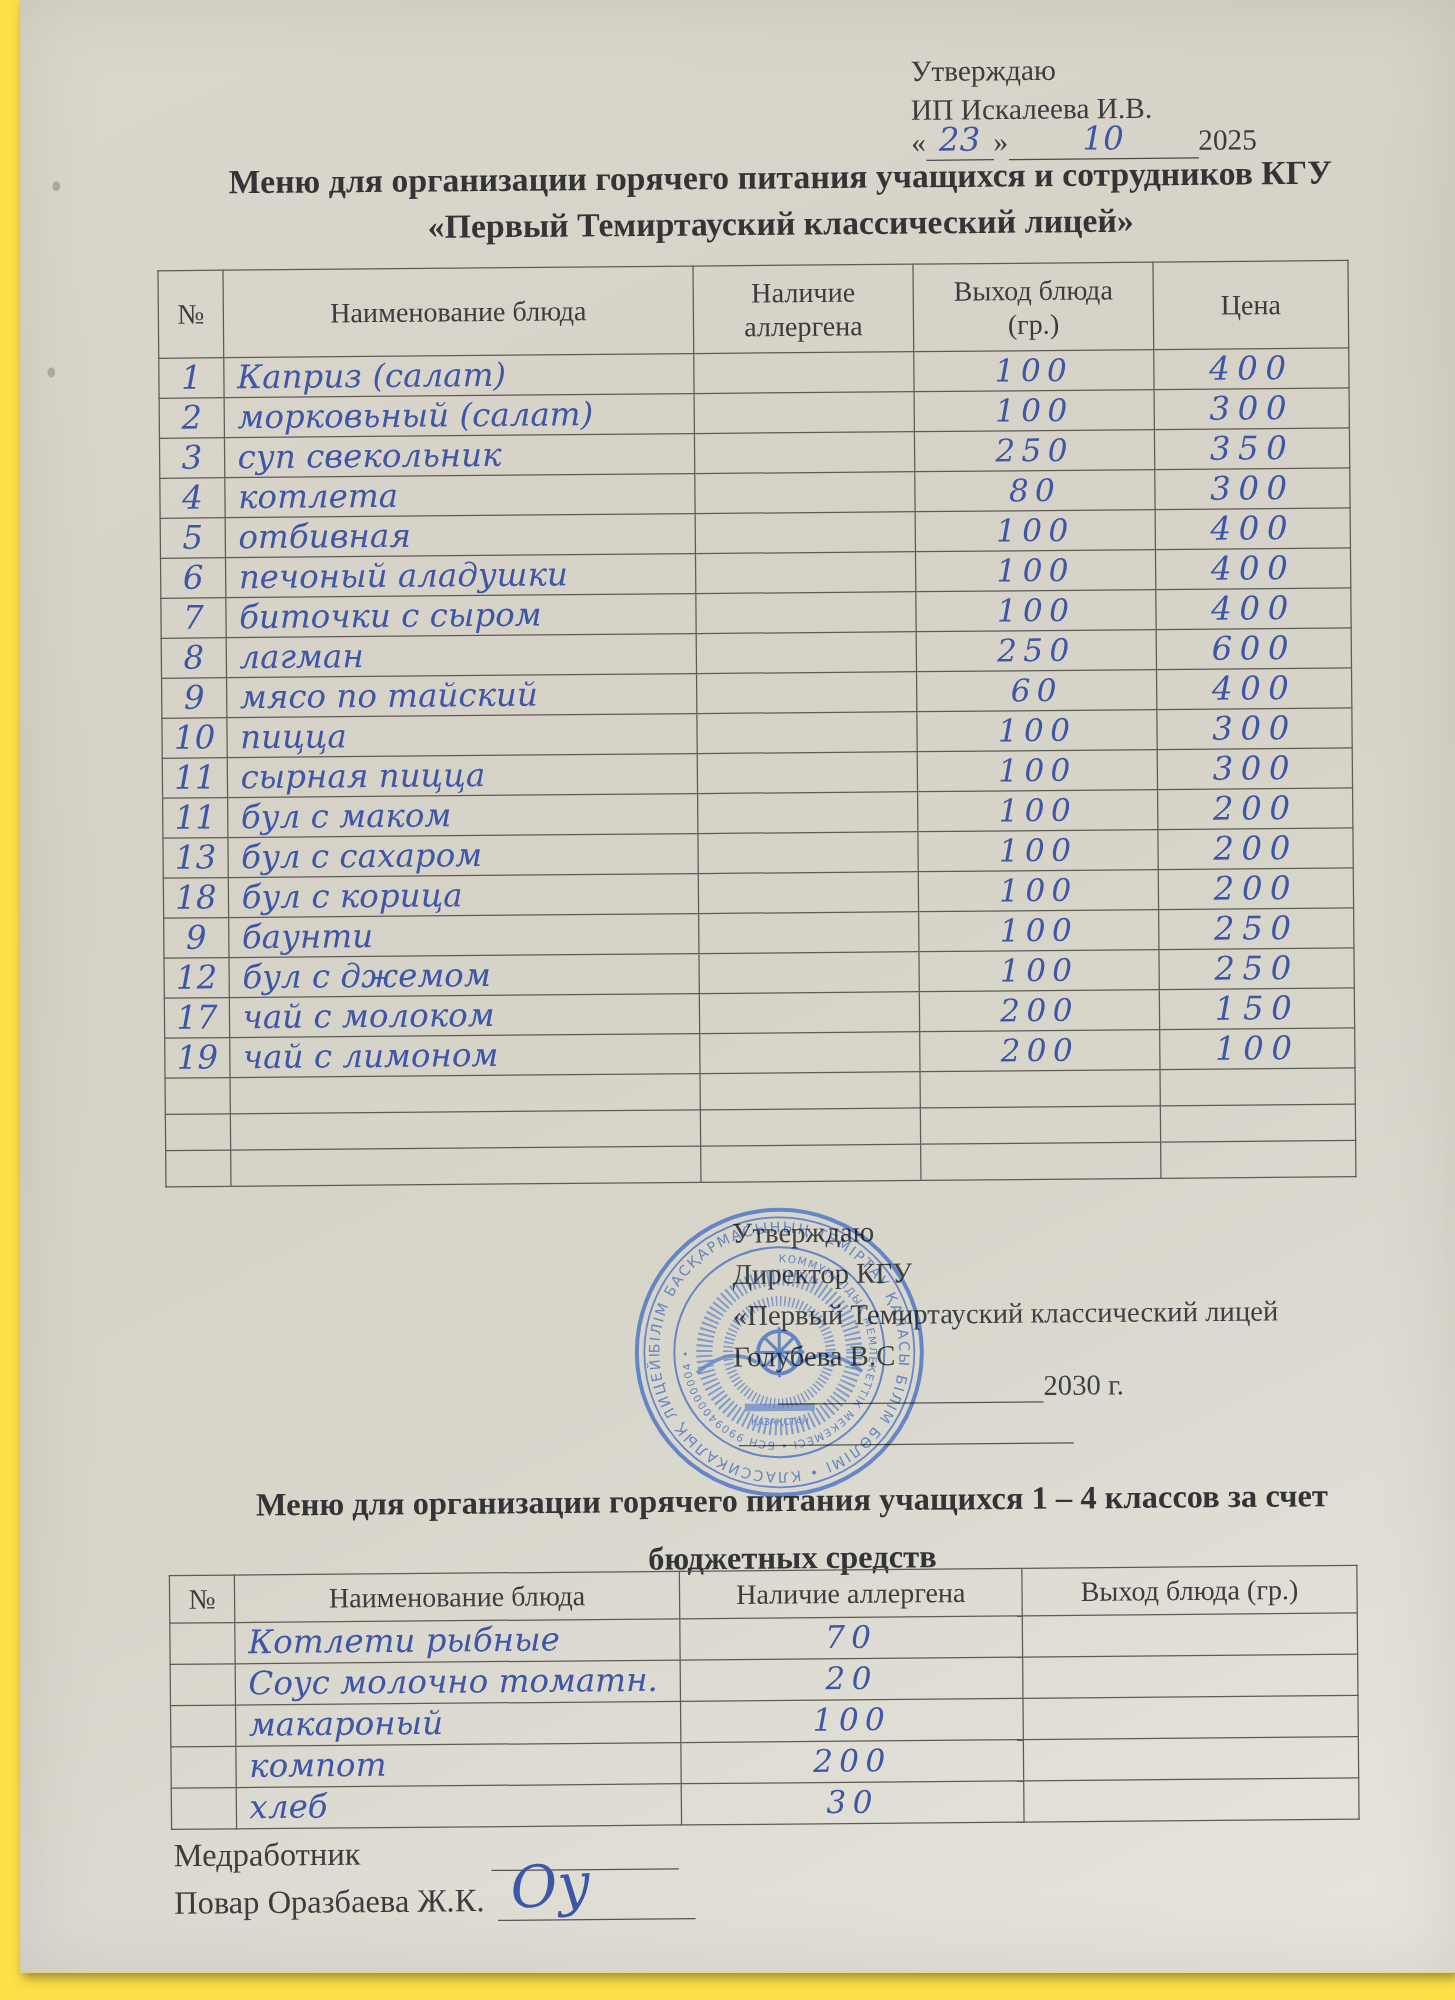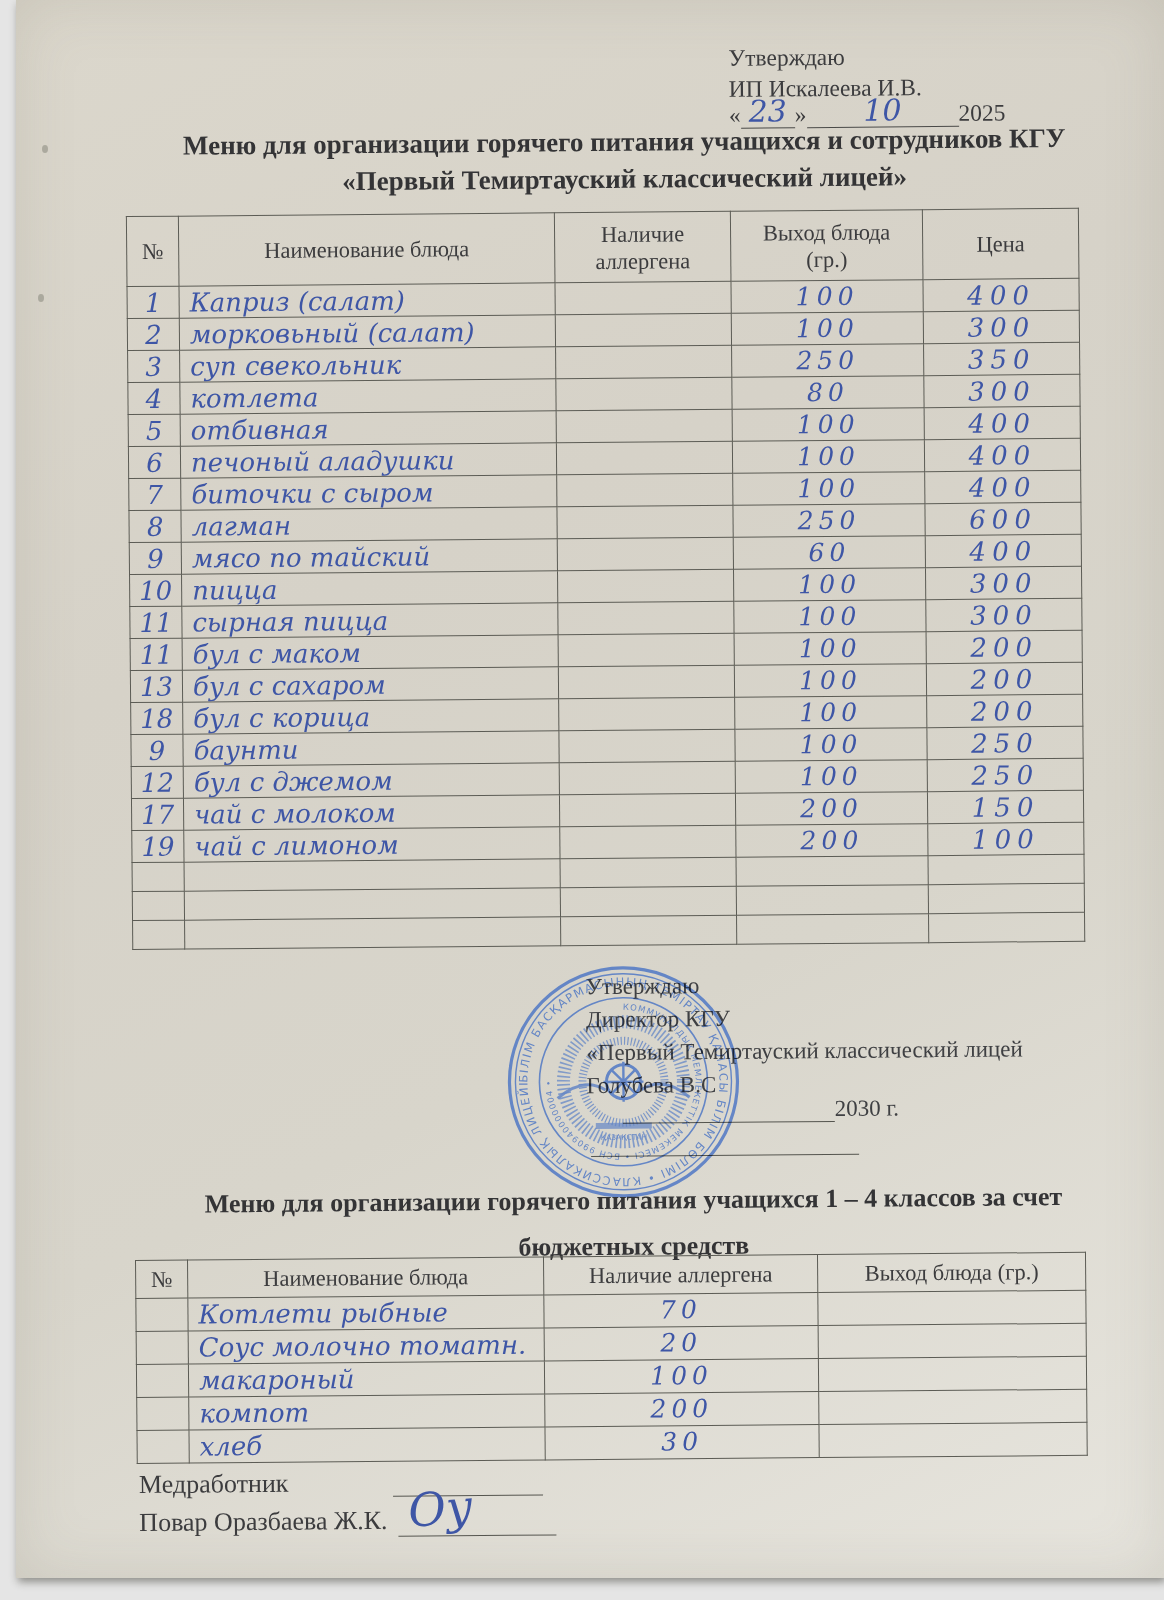--- a/index.html
+++ b/index.html
@@ -1,31 +1,31 @@
 <!DOCTYPE html>
 <html><head>
 <meta charset="utf-8">
 <style>
   html,body{margin:0;padding:0;}
   body{font-family:"Liberation Serif",serif;}
-  .photo{position:relative;width:1164px;height:1600px;background:#e5e5e5;overflow:hidden;}
+  .photo{position:relative;width:1164px;height:1600px;background:#fde047;overflow:hidden;}
   .paper{position:absolute;left:16px;top:0;width:1148px;height:1578px;
     background:linear-gradient(155deg,#dbd7cc 0%,#d6d2c8 35%,#d8d5cb 62%,#e7e5de 100%);
     box-shadow:inset 0 0 60px rgba(120,115,100,.18), 2px 4px 8px rgba(40,40,30,.45);}
   .content{position:absolute;left:0;top:0;width:1164px;height:1600px;
     transform:rotate(-0.5deg);transform-origin:600px 800px;}
   .printed{color:#3c3c3e;}
   .hw{font-family:"DejaVu Serif",serif;font-style:italic;color:#3e56a6;}
   
   .approve-top{position:absolute;left:735px;top:44px;font-size:23.5px;line-height:31px;color:#3c3c3e;}
   .date-line{position:absolute;left:735px;top:102px;font-size:23.5px;color:#3c3c3e;white-space:nowrap;}
   .du{display:inline-block;border-bottom:1.6px solid #4a4a48;text-align:center;vertical-align:bottom;}
   .du-day{width:54px;}
   .du-month{width:152px;}
-  .date-line .hw{font-size:30px;line-height:22px;}
+  .date-line .hw{font-size:26px;line-height:22px;}
   
   .title{position:absolute;left:100px;width:1060px;text-align:center;font-weight:bold;
     color:#343436;font-size:27px;line-height:37px;}
   .title1{top:124px;}
   .title2{top:1178px;font-size:26px;line-height:46px;}
   
   table{border-collapse:collapse;table-layout:fixed;position:absolute;}
   #table1{left:131px;top:212px;width:952px;}
   #table2{left:131px;top:1256px;width:950px;}
   th,td{border:1.6px solid #5c5c55;padding:0;font-weight:normal;}

